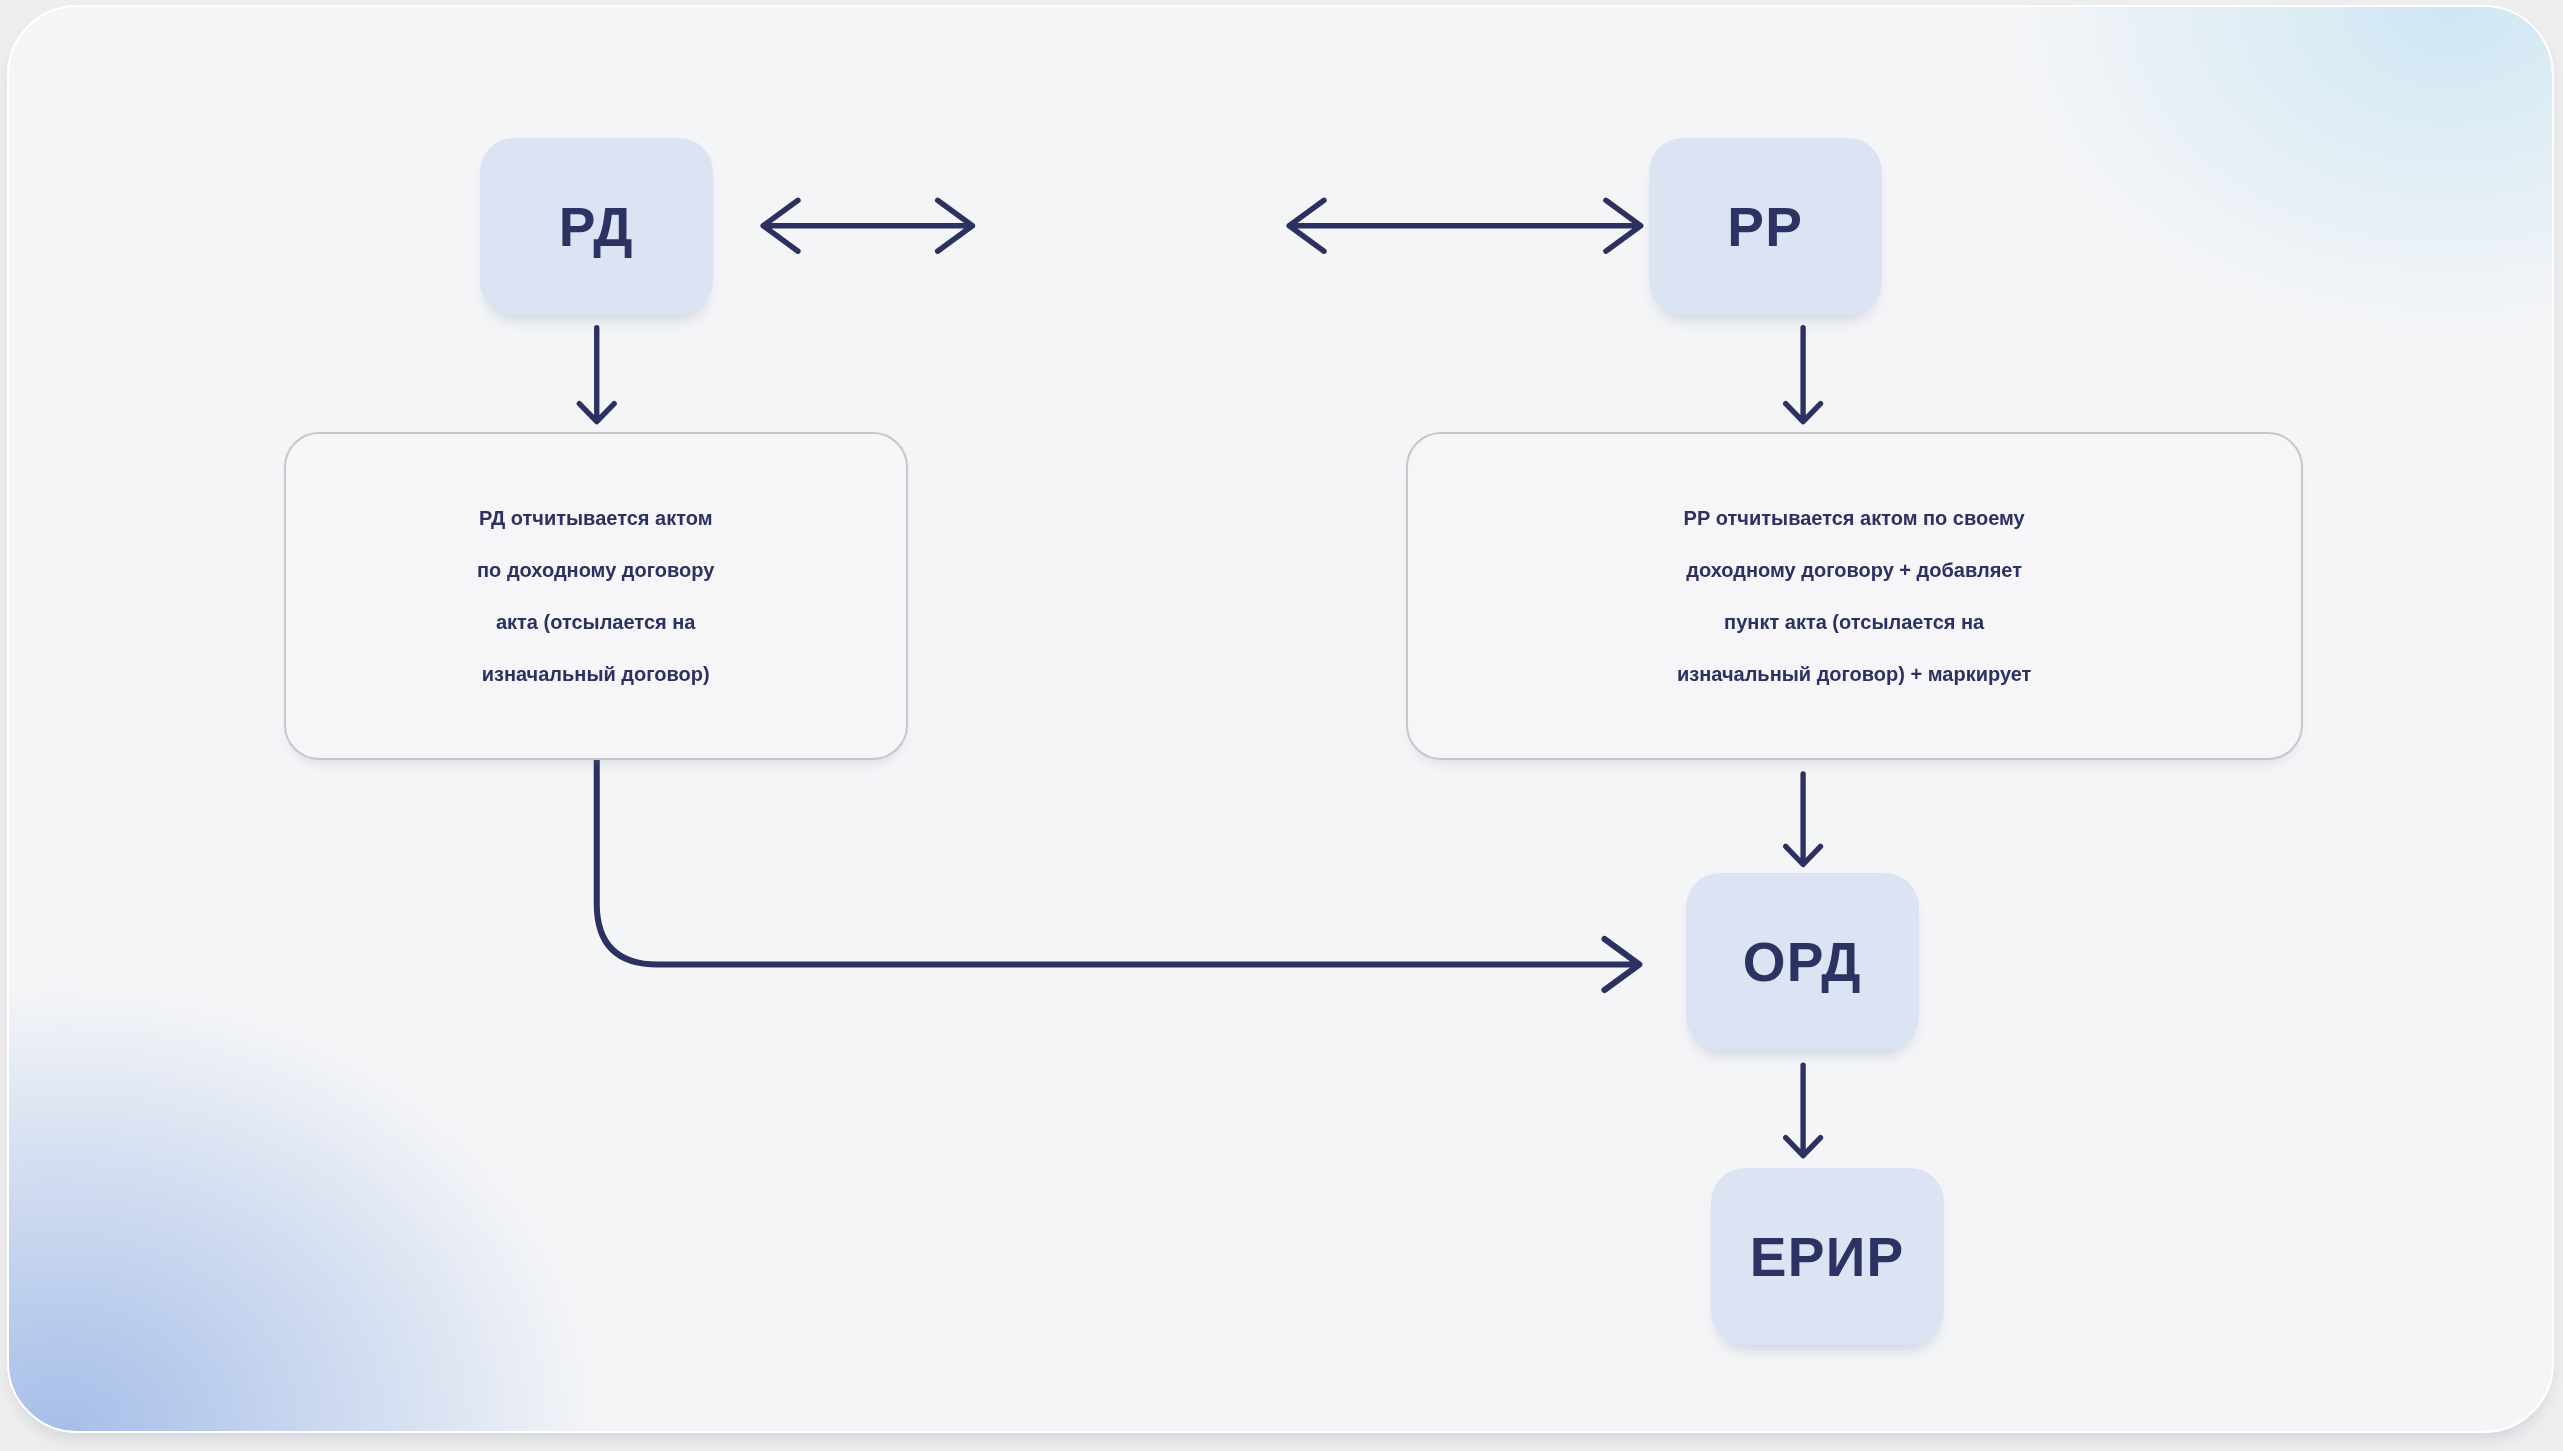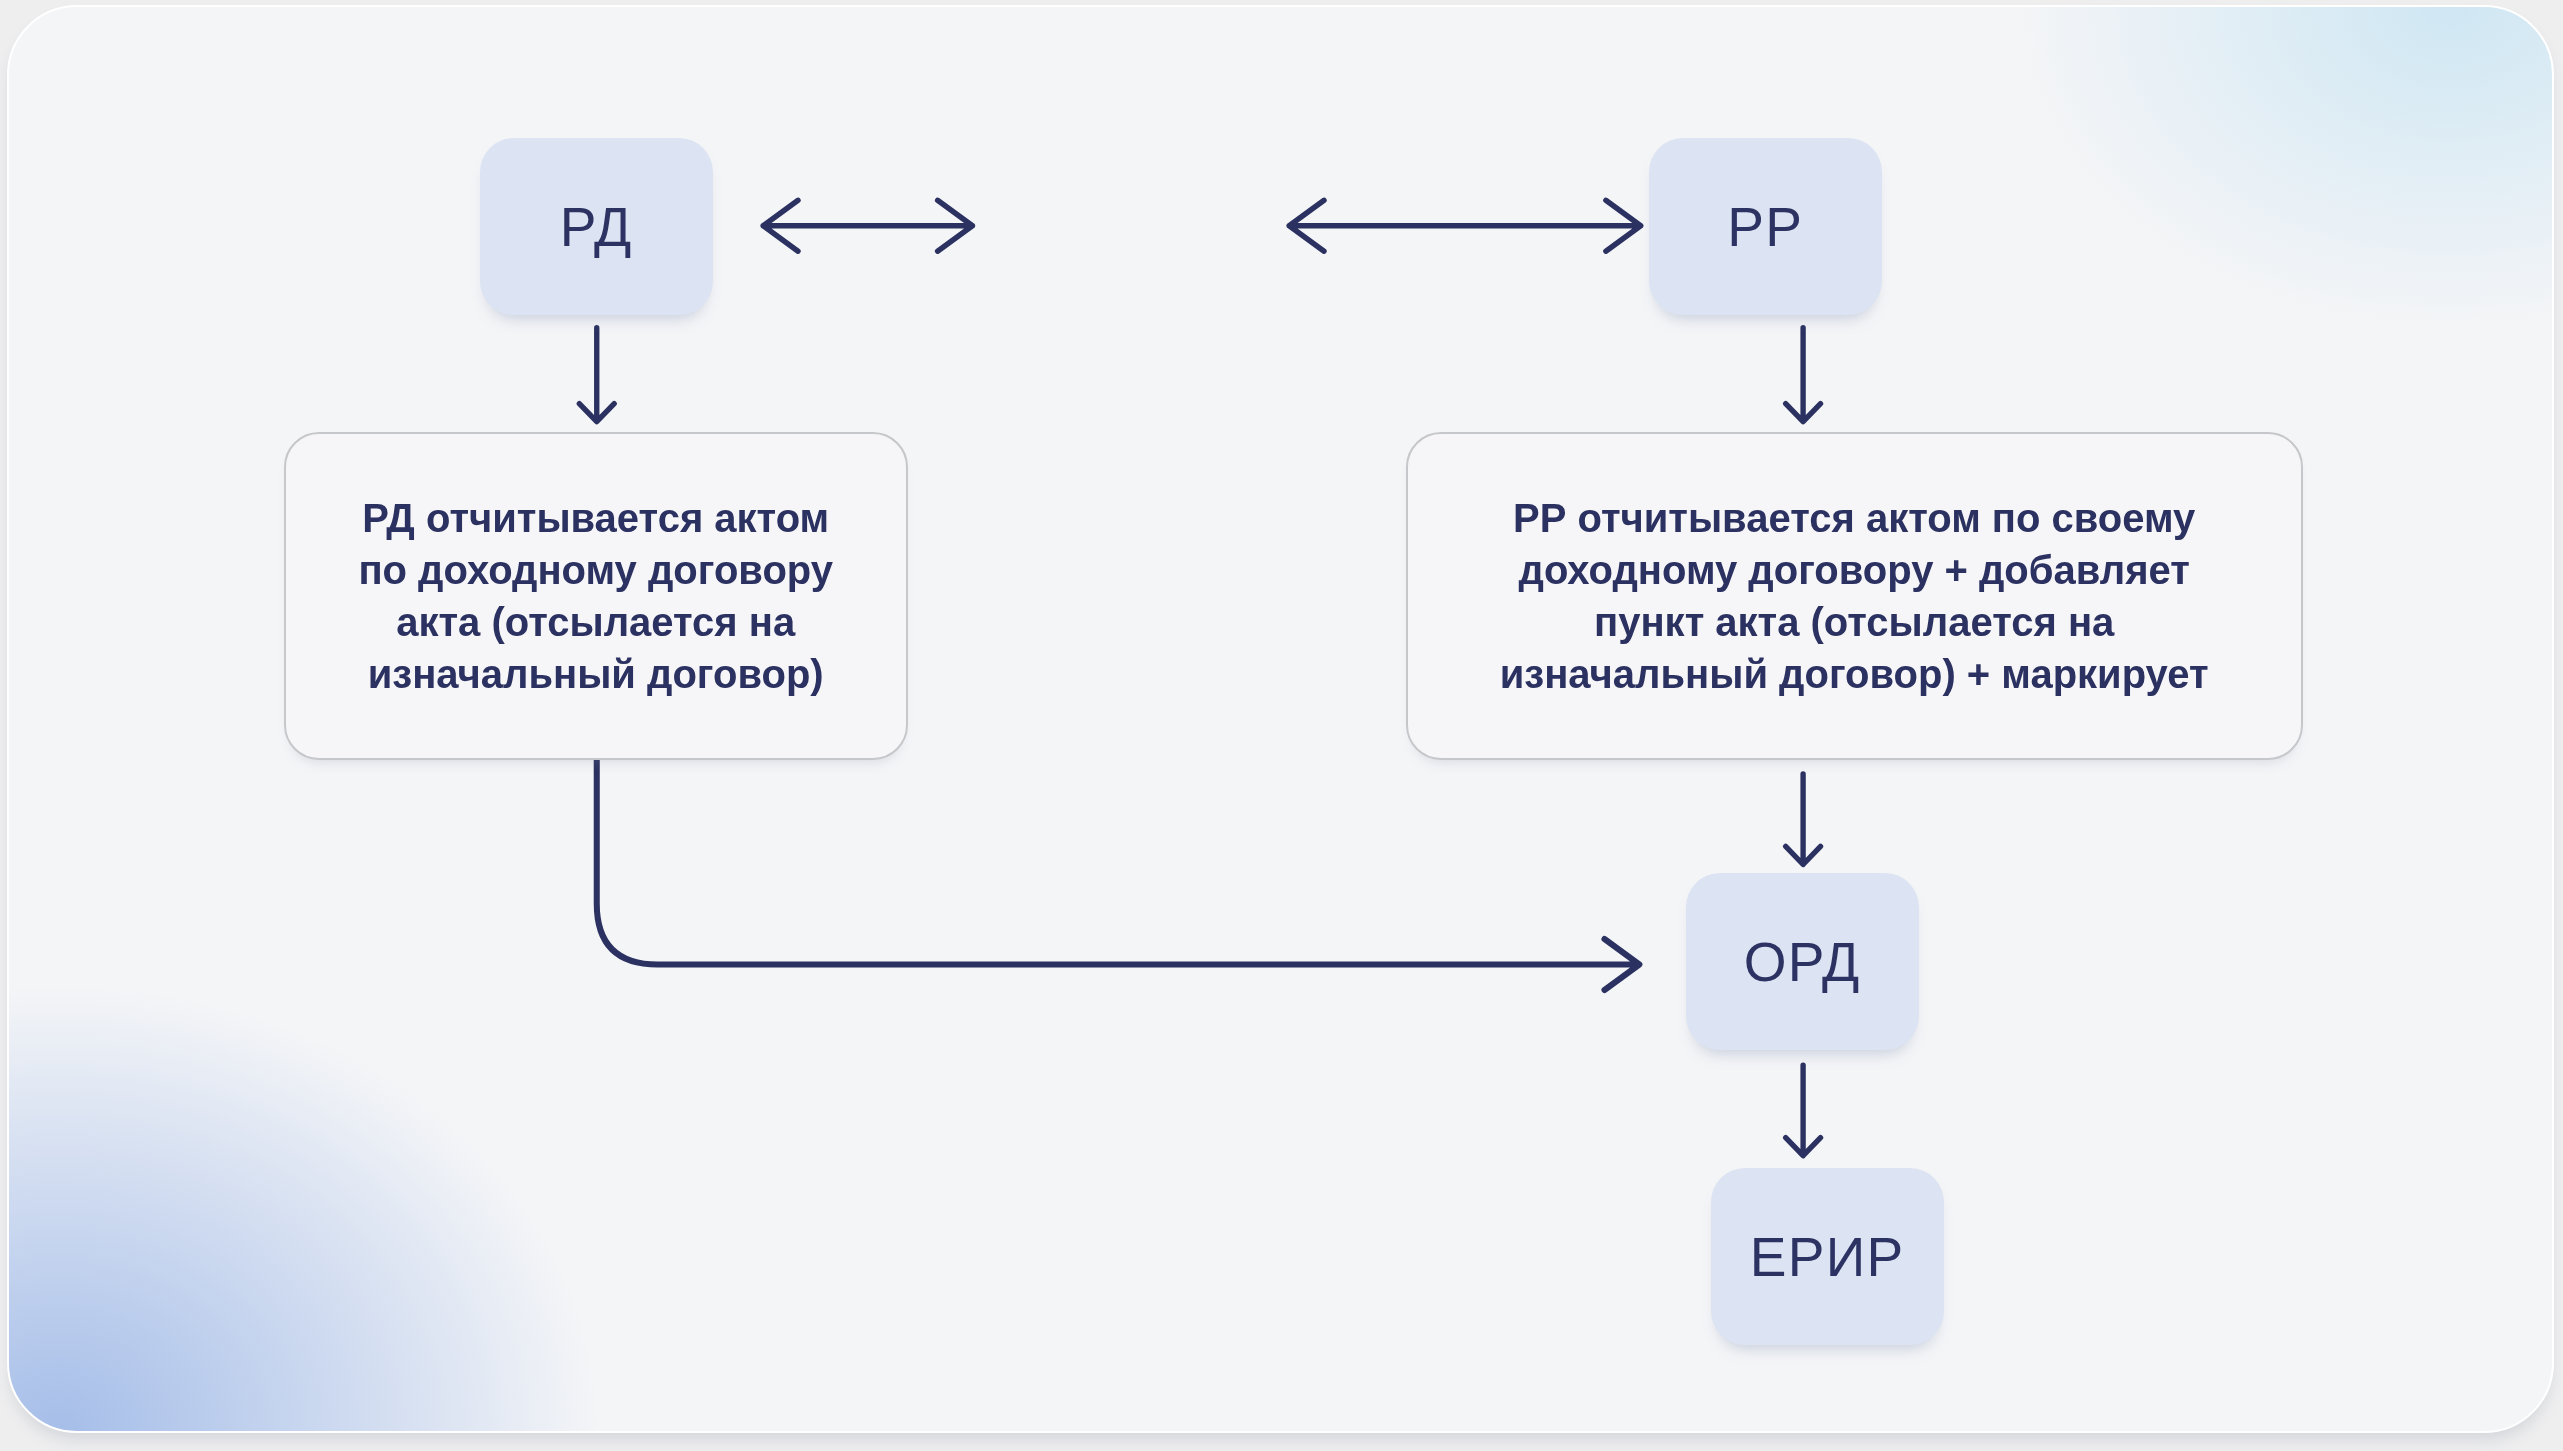--- a/index.html
+++ b/index.html
@@ -33,21 +33,21 @@
     position: absolute;
     width: 233px;
     height: 177px;
     border-radius: 34px;
     background: #dce3f2;
     display: flex;
     align-items: center;
     justify-content: center;
     color: #2c3363;
     font-size: 55px;
-    font-weight: 400;
+    font-weight: 700;
     letter-spacing: 1.3px;
     box-shadow: 0 10.7px 14.8px -8px rgba(110,125,165,0.35);
   }
   .node-rd   { left: 471px;  top: 131px; }
   .node-ra   { left: 1012px; top: 131px; }
   .node-rr   { left: 1640px; top: 131px; }
   .node-ord  { left: 1677px; top: 866px; }
   .node-erir { left: 1677px; top: 1161px; margin-left: 25px; }
   .note {
     position: absolute;
@@ -55,21 +55,21 @@
     height: 328px;
     box-sizing: border-box;
     border: 2px solid #c6c7cb;
     border-radius: 35px;
     background: #f6f6f8;
     display: flex;
     flex-direction: column;
     align-items: center;
     justify-content: center;
     color: #2b3160;
-    font-size: 40px;
+    font-size: 20px;
     font-weight: 700;
     line-height: 52px;
     text-align: center;
     box-shadow: 0 9.4px 13.4px -9.4px rgba(120,130,160,0.30);
   }
   .note-left  { left: 275px;  width: 624px; }
   .note-right { left: 1369px; width: 897px; margin-left: 28px; }
   .note-line { display: block; white-space: nowrap; }
   svg.connectors {
     position: absolute;

